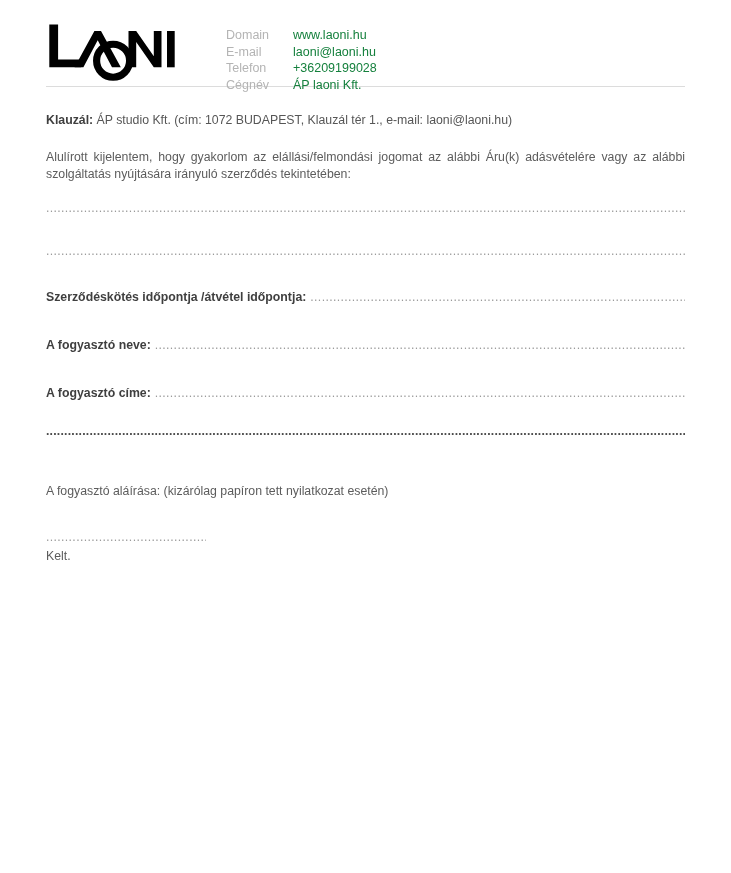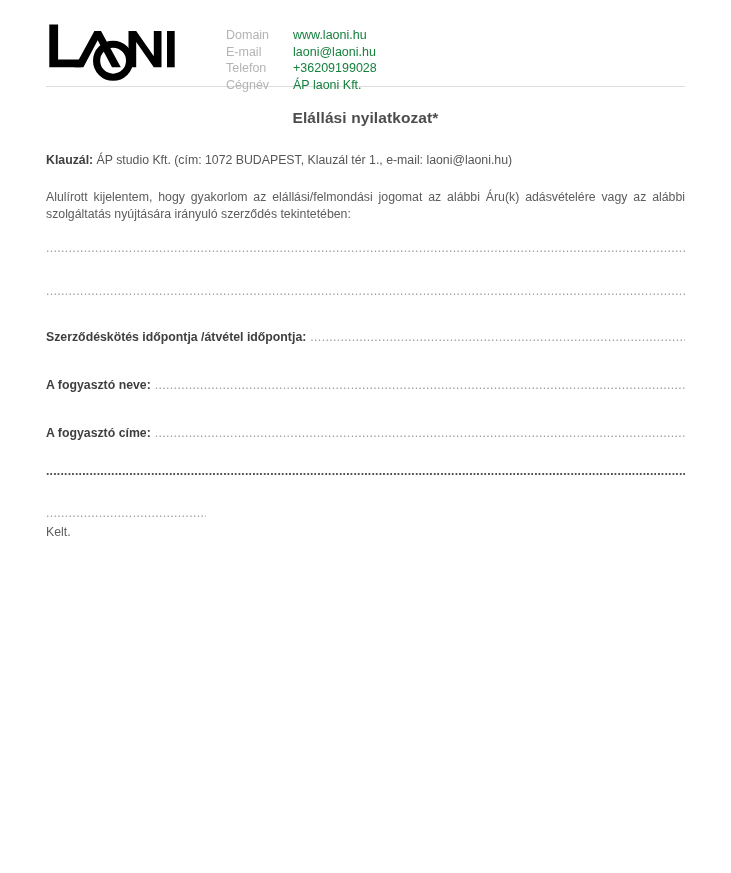--- a/index.html
+++ b/index.html
@@ -222,21 +222,20 @@
           <td class="contact-value">ÁP laoni Kft.</td>
         </tr>
       </tbody>
     </table>
   </div>
 
   <div class="divider"></div>
 
   <div class="content">
 
-    <h1 class="doc-title">Elállási nyilatkozat*</h1>
 
     <p class="addressee">
       <span class="lbl">Klauzál:</span>
       <span>ÁP studio Kft. (cím: 1072 BUDAPEST, Klauzál tér 1., e-mail: laoni@laoni.hu)</span>
     </p>
 
     <p class="para">Alulírott kijelentem, hogy gyakorlom az elállási/felmondási jogomat az alábbi Áru(k) adásvételére vagy az alábbi szolgáltatás nyújtására irányuló szerződés tekintetében:</p>
 
     <span class="dotrow standalone-dots-1">....................................................................................................................................................................................................................................................</span>
     <span class="dotrow standalone-dots-2">....................................................................................................................................................................................................................................................</span>
@@ -252,19 +251,20 @@
     </div>
 
     <div class="field">
       <span class="field-label">A fogyasztó címe:</span>
       <span class="field-fill">....................................................................................................................................................................................................................................................</span>
     </div>
 
 
     <span class="dotrow bold bank-dots">....................................................................................................................................................................................................................................................</span>
 
+    <p class="signature-line">A fogyasztó aláírása: (kizárólag papíron tett nyilatkozat esetén)</p>
 
     <span class="short-dots">................................................</span>
 
     <p class="kelt">Kelt.</p>
 
   </div>
 </div>
 
 </body></html>

